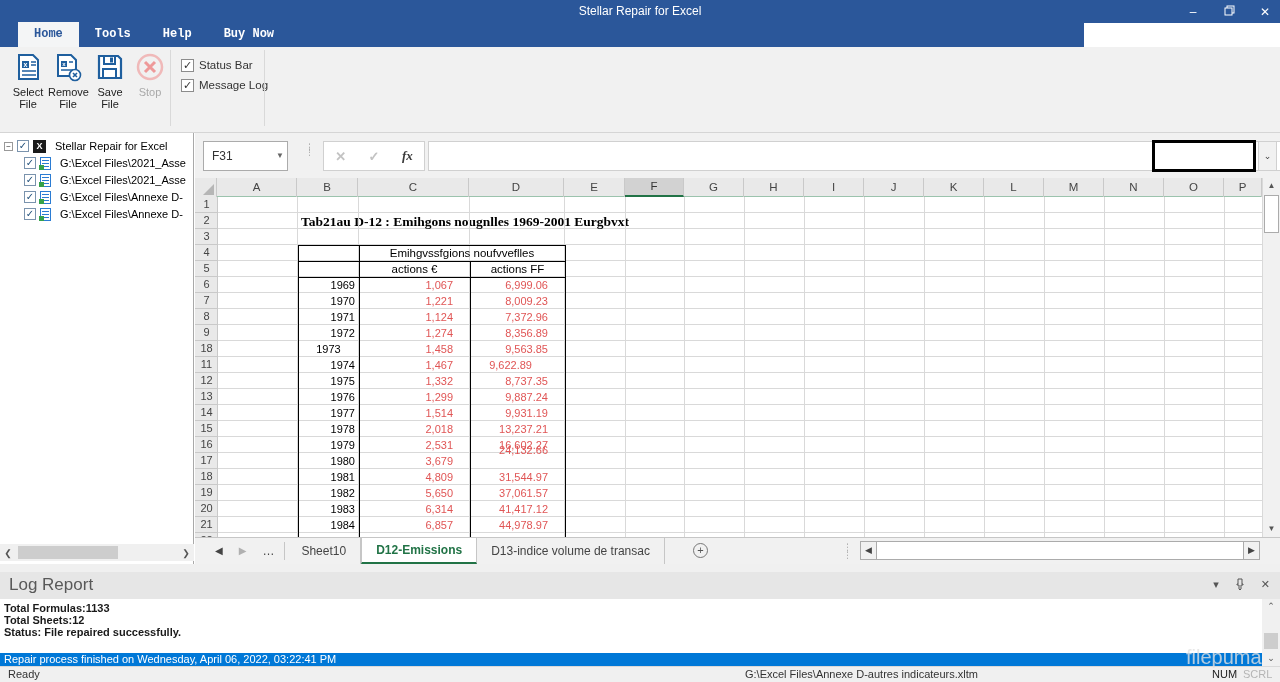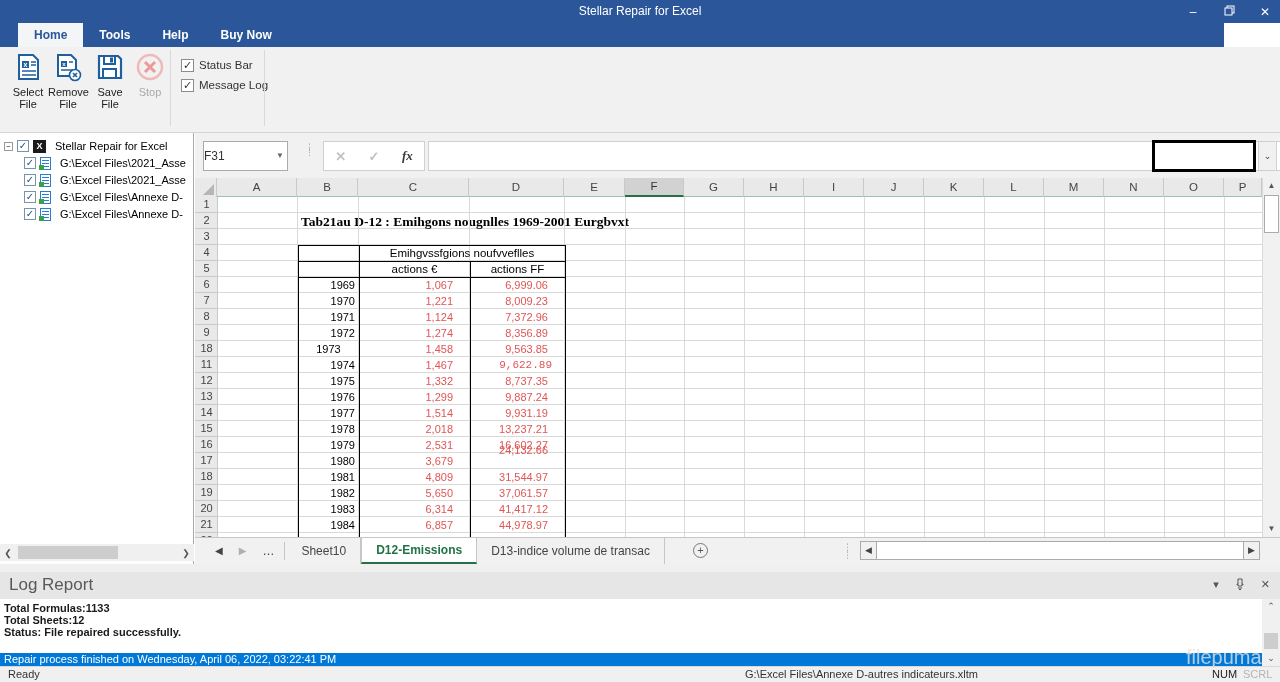--- a/index.html
+++ b/index.html
@@ -7,21 +7,21 @@
     font-family:"Liberation Sans", sans-serif; background:#fff; position:relative; }
   .abs { position:absolute; }
 
   
   .titlebar { left:0; top:0; width:1280px; height:23px; background:#2b579a; color:#fff; }
   .title-text { left:0; right:0; top:4px; text-align:center; font-size:12px; }
   .winbtns { right:8px; top:0; height:23px; display:flex; gap:22px; align-items:center; }
   .winbtn { color:#fff; font-size:12px; width:14px; text-align:center; cursor:default; }
 
   
-  .menubar { left:0; top:23px; width:1224px; height:24px; background:#2b579a; display:flex; align-items:center; padding-left:18px; }
+  .menubar { left:0; top:23px; width:1084px; height:24px; background:#2b579a; display:flex; align-items:flex-end; padding-left:18px;font-family:Liberation Mono, monospace; }
   .menu-tab { color:#fff; font-size:12px; font-weight:600; padding:5px 16px 6px 16px; }
   .menu-tab.active { background:#f4f5f6; color:#2b579a; }
   .ribbon-chevron { right:10px; top:33px; color:#fff; font-size:10px; font-weight:700; }
 
   
   .ribbon { left:0; top:47px; width:1280px; height:86px; background:#f1f1f1; border-bottom:1px solid #d5d5d5; }
   .rb-group-sep { top:3px; width:1px; height:76px; background:#d9d9d9; }
   .rb-btn { top:5px; width:40px; text-align:center; }
   .rb-btn .rb-icon { width:32px; height:32px; margin:0 auto 2px auto; }
   .rb-label { font-size:11px; color:#222; line-height:12px; }
@@ -45,21 +45,21 @@
   .doc-icon::before { content:""; position:absolute; left:1px; top:2px; width:7px; height:1px; box-shadow:0 3px 0 #2b7cd3, 0 6px 0 #2b7cd3; background:#2b7cd3; }
   .doc-icon::after { content:""; position:absolute; left:-2px; bottom:-1px; width:5px; height:5px; background:#35a14a; }
   .tree-hscroll { position:absolute; left:0; top:411px; width:194px; height:17px; background:#f0f0f0; display:flex; align-items:center; }
   .hs-arrow { width:16px; text-align:center; font-size:9px; color:#555; }
   .tree-thumb { width:100px; height:13px; background:#cdcdcd; margin-left:2px; }
 
   
   .sheet-panel { left:195px; top:0; width:1085px; height:431px; background:#f1f1f1; }
 
   
-  .namebox { left:8px; top:8px; width:85px; height:30px; background:#fff; border:1px solid #ababab; font-size:12px; color:#333; line-height:28px; padding-left:0; }
+  .namebox { left:8px; top:8px; width:85px; height:30px; background:#fff; border:1px solid #ababab; font-size:12px; color:#333; line-height:28px; padding-left:8px; }
   .namebox-arrow { left:78px; top:8px; width:14px; height:30px; font-size:8px; color:#666; line-height:30px; text-align:center; }
   .fx-dots { left:110px; top:12px; width:4px; height:22px; color:#9a9a9a; font-size:9px; line-height:5px; letter-spacing:0; }
   .fxbar-btns { left:128px; top:8px; width:102px; height:30px; background:#fff; border:1px solid #d0d0d0; display:flex; align-items:center; justify-content:space-around; }
   .fx-x { color:#c3c3c3; font-size:13px; font-weight:700; }
   .fx-check { color:#c3c3c3; font-size:13px; font-weight:700; }
   .fx-fx { color:#3a3a3a; font-size:13px; font-style:italic; font-family:"Liberation Serif", serif; font-weight:700; }
   .formula-input { left:233px; top:8px; width:1024px; height:30px; background:#fff; border:1px solid #d0d0d0; }
   .formula-focusbox { left:957px; top:7px; width:104px; height:32px; background:#fff; border:3px solid #000; }
   .fx-expand { left:1063px; top:8px; width:19px; height:30px; background:#f1f1f1; border:1px solid #d0d0d0; color:#444; font-size:9px; line-height:28px; text-align:center; }
 
@@ -335,21 +335,21 @@
           <div class="cell right val-red" style="left: 141px; top: 112px; width: 94px;">1,124</div>
           <div class="cell right val-red" style="left: 252px; top: 112px; width: 78px;">7,372.96</div>
           <div class="cell right" style="left: 80px; top: 128px; width: 57px;">1972</div>
           <div class="cell right val-red" style="left: 141px; top: 128px; width: 94px;">1,274</div>
           <div class="cell right val-red" style="left: 252px; top: 128px; width: 78px;">8,356.89</div>
           <div class="cell right" style="left: 82px; top: 144px; width: 57px; text-align: center;">1973</div>
           <div class="cell right val-red" style="left: 141px; top: 144px; width: 94px;">1,458</div>
           <div class="cell right val-red" style="left: 252px; top: 144px; width: 78px;">9,563.85</div>
           <div class="cell right" style="left: 80px; top: 160px; width: 57px;">1974</div>
           <div class="cell right val-red" style="left: 141px; top: 160px; width: 94px;">1,467</div>
-          <div class="cell right val-red" style="left: 256px; top: 160px; width: 78px; font-family: Liberation Mono, monospace;">9,622.89</div>
+          <div class="cell right val-red" style="left: 236px; top: 160px; width: 78px;">9,622.89</div>
           <div class="cell right" style="left: 80px; top: 176px; width: 57px;">1975</div>
           <div class="cell right val-red" style="left: 141px; top: 176px; width: 94px;">1,332</div>
           <div class="cell right val-red" style="left: 252px; top: 176px; width: 78px;">8,737.35</div>
           <div class="cell right" style="left: 80px; top: 192px; width: 57px;">1976</div>
           <div class="cell right val-red" style="left: 141px; top: 192px; width: 94px;">1,299</div>
           <div class="cell right val-red" style="left: 252px; top: 192px; width: 78px;">9,887.24</div>
           <div class="cell right" style="left: 80px; top: 208px; width: 57px;">1977</div>
           <div class="cell right val-red" style="left: 141px; top: 208px; width: 94px;">1,514</div>
           <div class="cell right val-red" style="left: 252px; top: 208px; width: 78px;">9,931.19</div>
           <div class="cell right" style="left: 80px; top: 224px; width: 57px;">1978</div>

